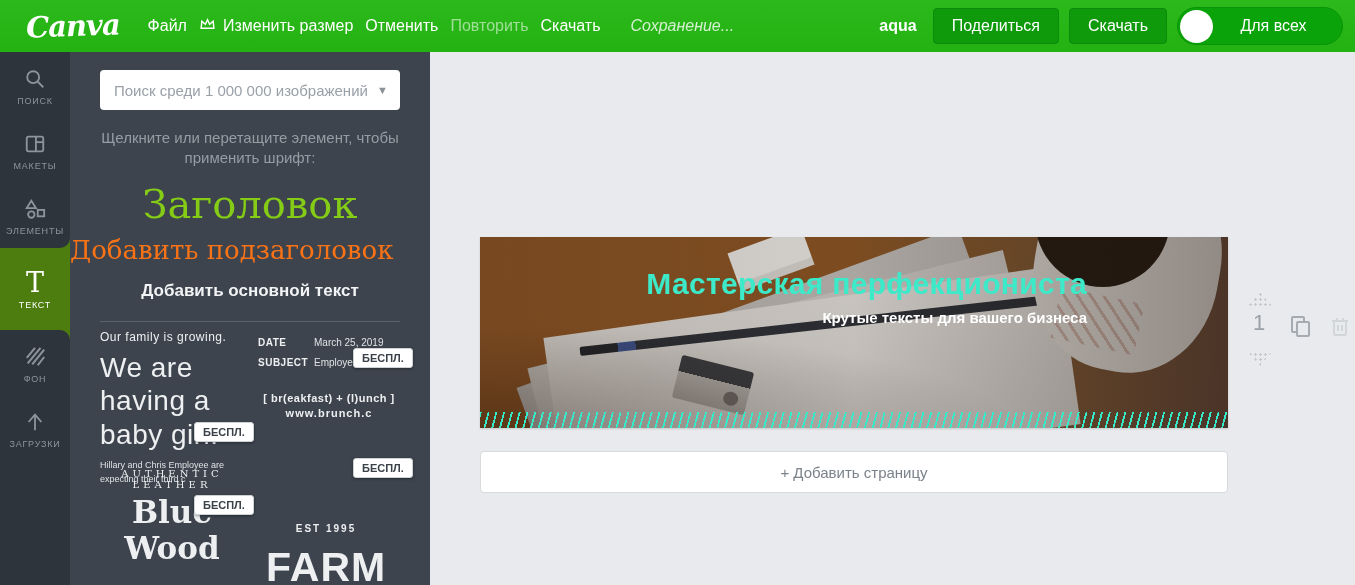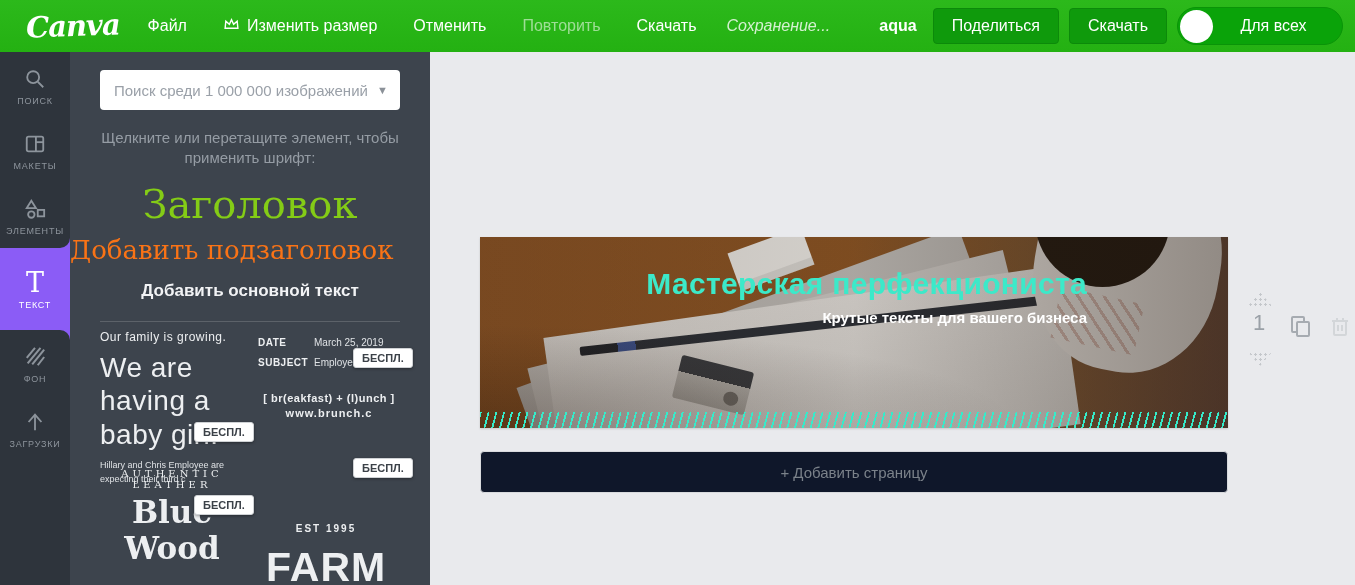--- a/index.html
+++ b/index.html
@@ -4,35 +4,35 @@
 <style>
   * { margin:0; padding:0; box-sizing:border-box; }
   html,body { width:1355px; height:585px; overflow:hidden; font-family:"Liberation Sans", sans-serif; }
   #app { position:relative; width:1355px; height:585px; background:#e9eaed; }
 
   
   .topbar { position:absolute; left:0; top:0; width:1355px; height:52px;
     background:linear-gradient(180deg,#2cb91b,#24b112); display:flex; align-items:center; padding:0 10px 0 26px; }
   .logo { font-family:"DejaVu Serif", serif; font-style:italic; font-weight:bold; font-size:29px;
     color:#fff; letter-spacing:-1px; margin-right:28px; transform:rotate(-2deg); }
-  .menu { display:flex; align-items:center; gap:36px; }
+  .menu { display:flex; align-items:center; gap:12px; }
   .menu-item { color:#fff; font-size:16px; cursor:pointer; display:flex; align-items:center; gap:7px; white-space:nowrap; }
   .menu-item.dim { color:rgba(255,255,255,0.55); }
   .saving { color:rgba(255,255,255,0.8); font-size:16px; font-style:italic; margin-left:30px; white-space:nowrap; }
   .tb-spacer { flex:1; }
   .username { color:#fff; font-weight:bold; font-size:16px; margin-right:16px; }
   .tb-btn { height:36px; padding:0 18px; background:#0f9a0c; border:1px solid #0c8a0a;
     border-radius:4px; color:#fff; font-size:16px; font-family:inherit; cursor:pointer; margin-right:10px; white-space:nowrap; }
   .audience-pill { height:38px; width:166px; background:#0aa309; border:1px solid #0a9408; border-radius:19px;
     display:flex; align-items:center; cursor:pointer; margin-right:2px; }
   .avatar { width:33px; height:33px; border-radius:50%; background:#fff; margin-left:2px; flex:none; }
   .audience-label { flex:1; text-align:center; color:#fff; font-size:16px; padding-right:8px; }
 
   
-  .rail { position:absolute; left:0; top:52px; width:70px; height:533px; background:#8b5cf6;text-align:right; }
+  .rail { position:absolute; left:0; top:52px; width:70px; height:533px; background:#4d7c0f;text-align:right; }
   .rail-slab { background:#2e343c; width:70px; }
   .slab-top { height:196px; border-bottom-right-radius:10px; display:flex; flex-direction:column; }
   .slab-bottom { position:absolute; top:278px; bottom:0; border-top-right-radius:10px; display:flex; flex-direction:column; }
   .rail-item { height:65px; display:flex; flex-direction:column; align-items:center; justify-content:center;
     gap:5px; color:#8d949c; cursor:pointer; padding-top:3px; }
   .rail-item .ric { width:24px; height:24px; display:flex; align-items:center; justify-content:center; }
   .rail-item .rlabel { font-size:9px; letter-spacing:0.8px; }
   .rail-item.active { position:absolute; top:199px; left:0; width:70px; height:76px; color:#fff; background:transparent; }
   .rail-item.active .rlabel { color:#fff; }
   .t-glyph { font-family:"DejaVu Serif", serif; font-size:27px; line-height:24px; }
@@ -102,21 +102,21 @@
   .photo-shade { position:absolute; inset:0;
     background:radial-gradient(120% 90% at 0% 100%, rgba(25,12,4,0.30), transparent 60%),
                linear-gradient(90deg, rgba(35,20,8,0.18), rgba(35,20,8,0.10) 50%, rgba(30,18,10,0.38) 100%); }
   .design-text { position:absolute; right:141px; top:30px; text-align:right; }
   .design-title { font-size:30px; font-weight:bold; color:#3ce9c9; letter-spacing:0.3px; cursor:pointer; }
   .design-subtitle { font-size:15px; font-weight:bold; color:#fff; margin-top:8px; cursor:pointer; }
   .hatch { position:absolute; left:0; bottom:0; width:100%; height:16px;
     background:repeating-linear-gradient(105deg, #35ecca 0 1.8px, transparent 1.8px 7.5px); }
 
   .add-page-btn { position:absolute; left:50px; top:399px; width:748px; height:42px;
-    background:#0f172a; border:1px solid #d8dadd; border-radius:4px; color:#7b828a; font-size:15px;
+    background:#ffffff; border:1px solid #d8dadd; border-radius:4px; color:#7b828a; font-size:15px;
     font-family:inherit; cursor:pointer; }
 
   .dots { position:absolute; width:24px; height:14px;
     background-image:radial-gradient(#c4c7cb 1.2px, transparent 1.4px); background-size:5px 5px; cursor:pointer; }
   .dots-up { left:818px; top:240px; clip-path:polygon(50% 0, 100% 100%, 0 100%); }
   .dots-down { left:818px; top:300px; clip-path:polygon(0 0, 100% 0, 50% 100%); }
   .page-num { position:absolute; left:814px; top:258px; width:30px; text-align:center;
     font-size:22px; color:#9aa0a7; }
   .pc-icon { position:absolute; cursor:pointer; }
   .pc-copy { left:858px; top:262px; }

